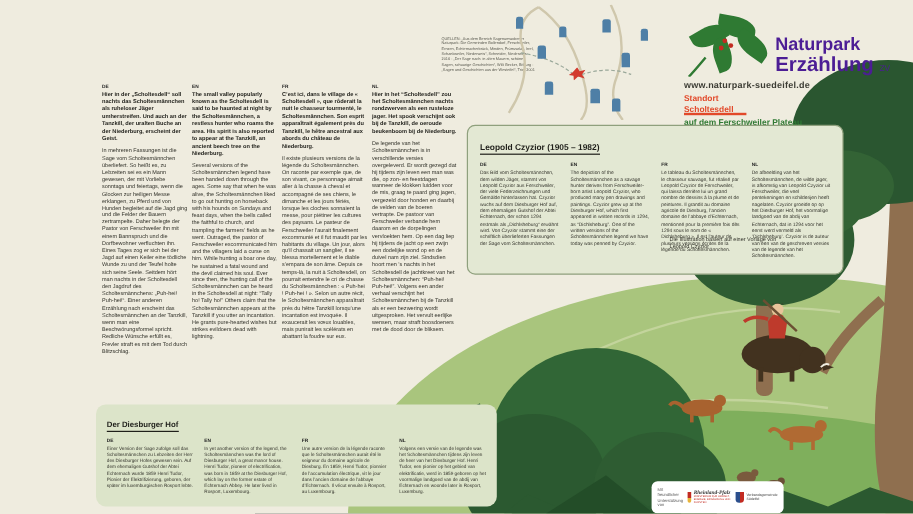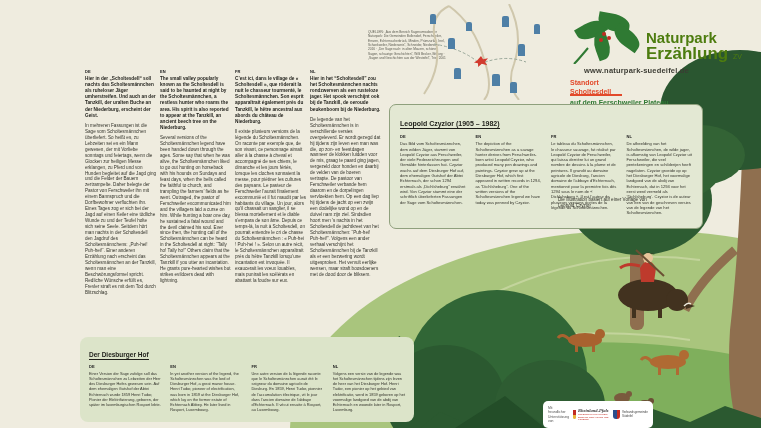--- a/index.html
+++ b/index.html
@@ -16,24 +16,24 @@
   
   #map{left:414px;top:4px;width:132px;height:96px;}
   .map-icon{position:absolute;background:#4E7FA6;border-radius:2px 2px 0 0;}
   #map-marker{position:absolute;left:60px;top:52px;width:14px;height:11px;background:#D23B2F;
     clip-path:polygon(50% 0,65% 30%,100% 20%,78% 55%,95% 85%,55% 70%,30% 100%,28% 65%,0 60%,22% 40%);}
 
   
   #brand{left:568px;top:8px;width:190px;}
   .holly-leaf{position:absolute;background:#2F7A33;border-radius:0 60% 0 60%;}
   .berry{position:absolute;background:#C22B22;border-radius:50%;width:4px;height:4px;}
-  #brand-name{position:absolute;left:78px;top:22px;color:#4d7c0f;font-weight:bold;font-size:15px;line-height:1.0;}
+  #brand-name{position:absolute;left:78px;top:22px;color:#4c1d95;font-weight:bold;font-size:15px;line-height:1.0;}
   #brand-name .l2{font-size:17px;}
   #brand-zv{font-size:7px;font-weight:normal;}
-  #brand-web{position:absolute;left:16px;top:58px;font-size:7.5px;color:#3c3c34;font-weight:bold;letter-spacing:.2px;}
+  #brand-web{position:absolute;left:2px;top:58px;font-size:7.5px;color:#3c3c34;font-weight:bold;letter-spacing:.2px;}
   #standort{position:absolute;left:2px;top:70px;color:#E2492A;font-weight:bold;font-size:7px;line-height:1.3;}
   #standort-rule{position:absolute;left:2px;top:86px;width:52px;height:2px;background:#E2492A;}
   #standort-sub{position:absolute;left:2px;top:91px;color:#2F7A33;font-weight:bold;font-size:7px;}
 
   
   .lang-label{font-size:4px;font-weight:bold;color:#222;margin-bottom:2px;}
   .col{position:absolute;width:71px;top:69px;height:280px;overflow:hidden;color:#33332b;}
   .col .intro{font-weight:bold;font-size:4.7px;line-height:1.3;color:#1f1f1a;margin:0 0 4px 0;}
   .col .body{font-size:4.6px;line-height:1.3;margin:0;}
   #col-de{left:85px;} #col-en{left:160px;} #col-fr{left:235px;} #col-nl{left:310px;}

